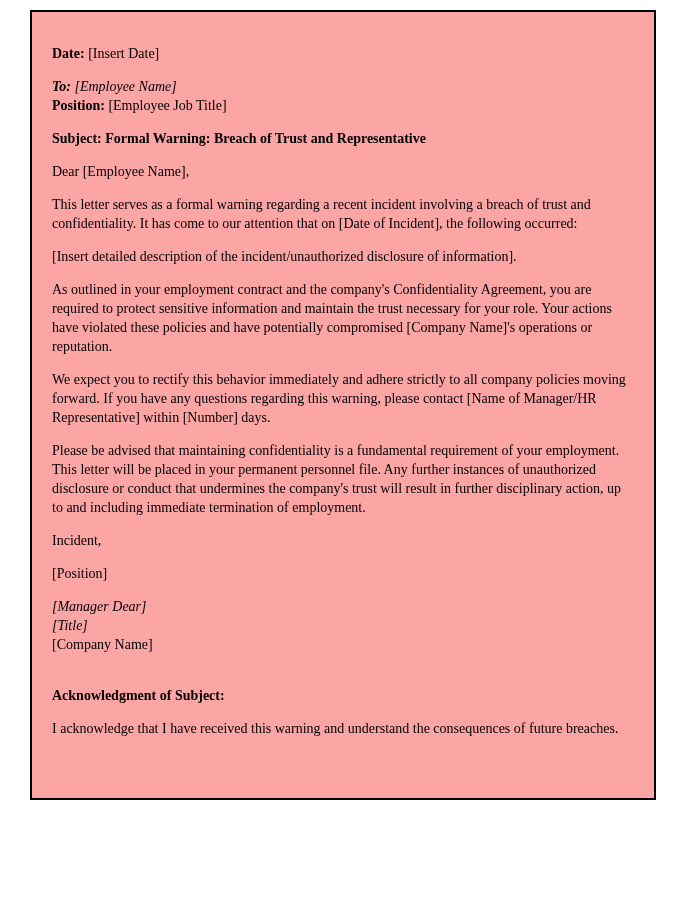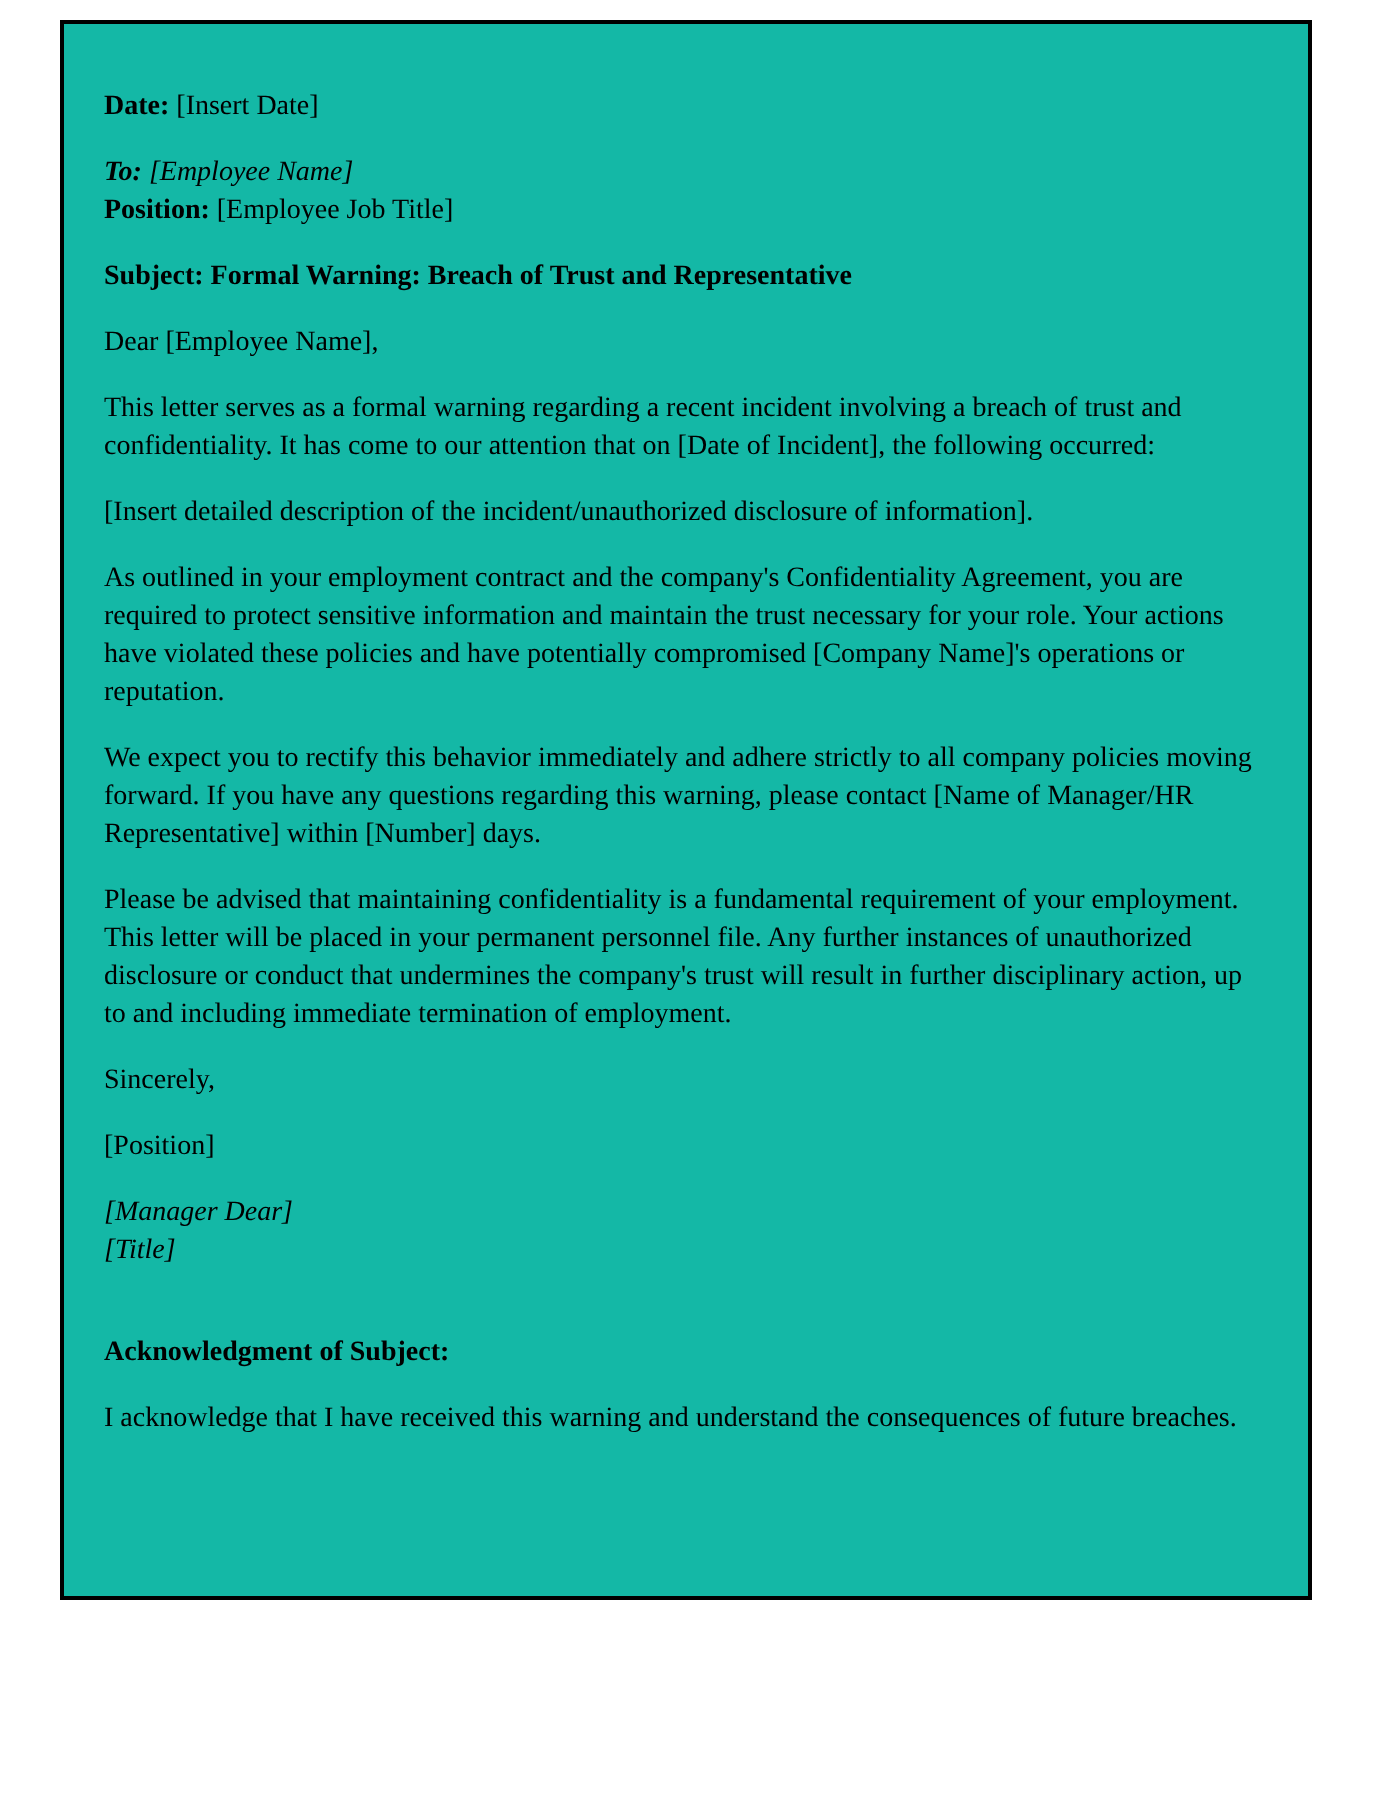--- a/index.html
+++ b/index.html
@@ -15,21 +15,21 @@
     background: #ffffff;
     overflow: hidden;
   }
   .letter-frame {
     position: absolute;
     left: 30px;
     top: 10px;
     width: 626px;
     height: 790px;
     border: 2px solid #000000;
-    background: #14b8a6;
+    background: #fca5a5;
     padding: 32px 20px 0 20px;
   }
   .doc {
     color: #000000;
     font-size: 14px;
     line-height: 19px;
   }
   .doc p { margin: 0 0 14px 0; }
   .doc p.tight { margin-bottom: 0; font-style: italic; }
   .bold { font-weight: bold; }
@@ -51,26 +51,27 @@
       <p class="bold">Subject: Formal Warning: Breach of Trust and Representative</p>
 
       <p>Dear [Employee Name],</p>
 
       <p>This letter serves as a formal warning regarding a recent incident involving a breach of trust and confidentiality. It has come to our attention that on [Date of Incident], the following occurred:</p>
       <p>[Insert detailed description of the incident/unauthorized disclosure of information].</p>
       <p>As outlined in your employment contract and the company's Confidentiality Agreement, you are required to protect sensitive information and maintain the trust necessary for your role. Your actions have violated these policies and have potentially compromised [Company Name]'s operations or reputation.</p>
       <p>We expect you to rectify this behavior immediately and adhere strictly to all company policies moving forward. If you have any questions regarding this warning, please contact [Name of Manager/HR Representative] within [Number] days.</p>
       <p>Please be advised that maintaining confidentiality is a fundamental requirement of your employment. This letter will be placed in your permanent personnel file. Any further instances of unauthorized disclosure or conduct that undermines the company's trust will result in further disciplinary action, up to and including immediate termination of employment.</p>
 
-      <p>Sincerely,</p>
+      <p>Incident,</p>
 
       <p>[Position]</p>
 
       <p class="tight">[Manager Dear]</p>
       <p class="tight">[Title]</p>
+      <p>[Company Name]</p>
 
       <p class="ack-heading">Acknowledgment of Subject:</p>
 
       <p class="last">I acknowledge that I have received this warning and understand the consequences of future breaches.</p>
 
     </div>
   </div>
 </div>
 
 </body></html>

